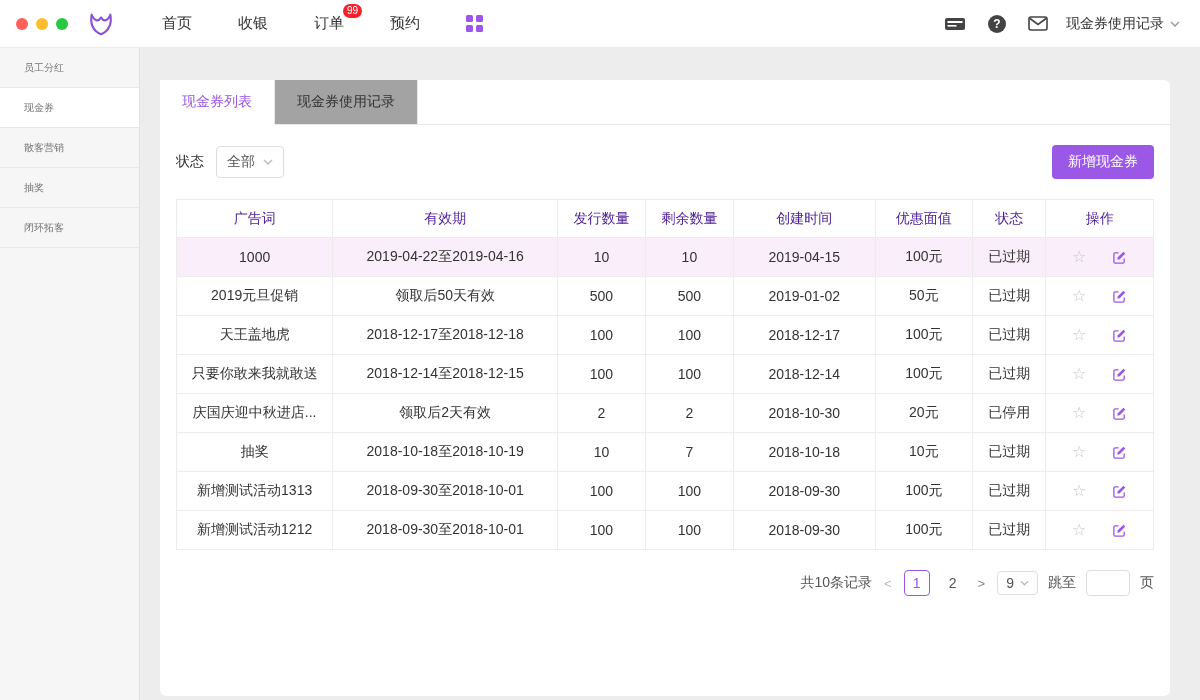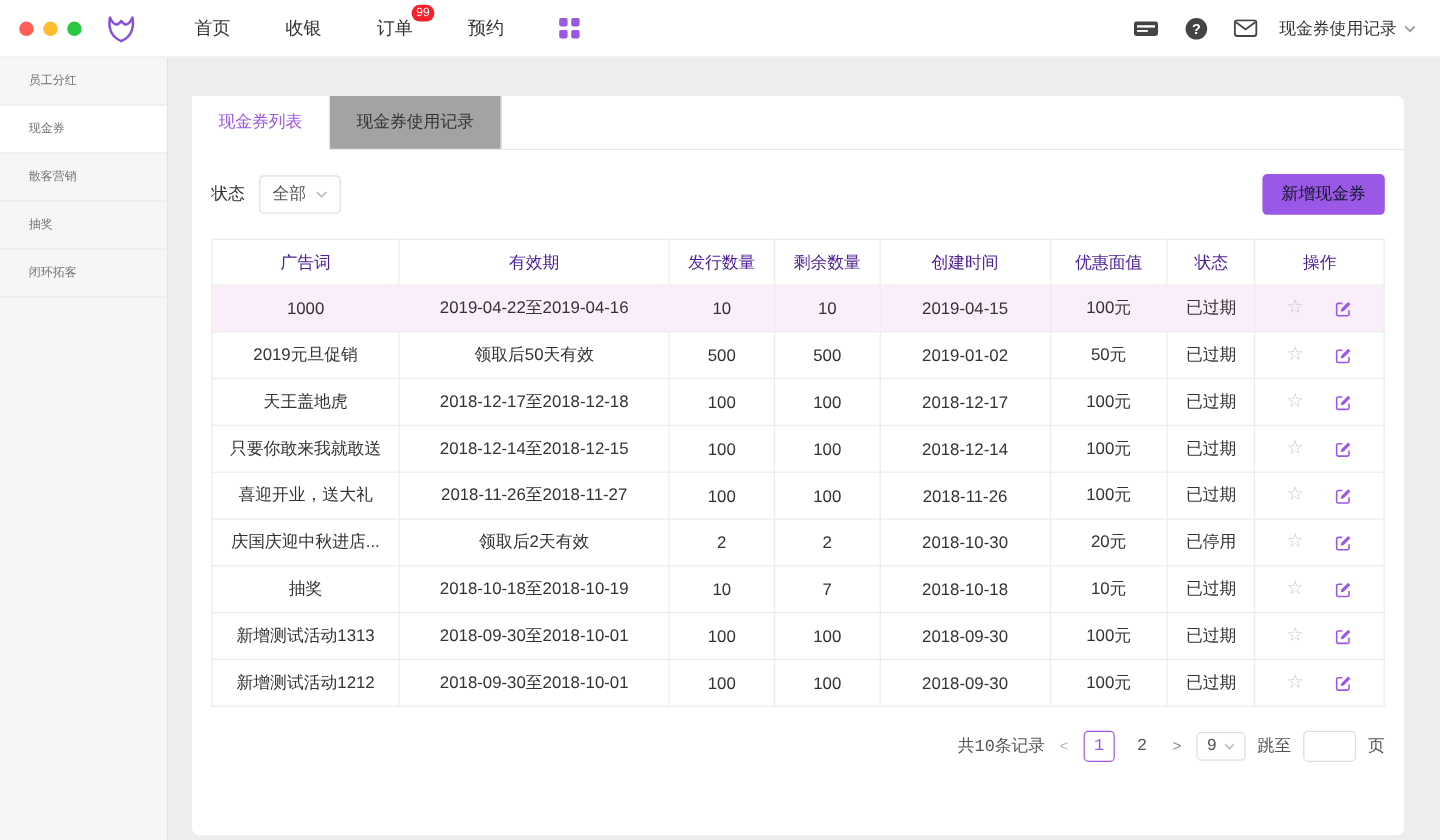--- a/index.html
+++ b/index.html
@@ -43,36 +43,36 @@
 
   
   .tabbar{display:flex;border-bottom:1px solid var(--border);}
   .tab{padding:13px 22px;font-size:14px;border-right:1px solid var(--border);background:#a3a3a3;cursor:pointer;color:#333;}
   .tab.active{background:#fff;color:var(--accent);margin-bottom:-1px;border-bottom:1px solid #fff;}
 
   
   .filter-row{display:flex;align-items:center;margin:20px 16px 0 16px;}
   .filter-label{font-size:14px;margin-right:12px;}
   .select-box{display:inline-flex;align-items:center;gap:8px;border:1px solid #ddd;border-radius:4px;padding:6px 10px;font-size:14px;color:#555;background:#fff;cursor:pointer;}
-  .add-btn{margin-left:auto;background:var(--accent);color:#0f172a;border:none;border-radius:4px;font-size:14px;padding:8px 16px;cursor:pointer;font-family:inherit;}
+  .add-btn{margin-left:auto;background:var(--accent);color:#ffffff;border:none;border-radius:4px;font-size:14px;padding:8px 16px;cursor:pointer;font-family:inherit;}
 
   
   .table-wrap{margin:20px 16px 0 16px;}
   table{width:100%;border-collapse:collapse;table-layout:fixed;font-size:14px;}
   th,td{border:1px solid #ececec;text-align:center;height:38px;padding:0 8px;overflow:hidden;white-space:nowrap;text-overflow:ellipsis;}
   th{font-weight:normal;color:#4c1d95;background:#fff;}
   td{color:#333;}
   tr.highlight td{background:var(--row-highlight);}
   .ops-cell{display:flex;align-items:center;justify-content:center;gap:26px;height:38px;}
   td.ops{padding:0;}
   .star{color:#c9c9c9;font-size:16px;cursor:pointer;line-height:1;}
   .edit{cursor:pointer;display:inline-flex;}
 
   
-  .pagination{display:flex;align-items:center;justify-content:flex-end;gap:10px;margin:20px 16px 0 16px;font-size:14px;color:#555;font-family:Liberation Mono, monospace;}
+  .pagination{display:flex;align-items:center;justify-content:flex-end;gap:10px;margin:20px 16px 0 16px;font-size:14px;color:#555;}
   .pg-arrow{color:#bbb;font-size:13px;cursor:pointer;padding:0 2px;}
   .pg-page{min-width:26px;height:26px;display:flex;align-items:center;justify-content:center;border-radius:4px;cursor:pointer;}
   .pg-page.current{border:1px solid var(--accent);color:var(--accent);}
   .pg-size{display:inline-flex;align-items:center;gap:6px;border:1px solid #ddd;border-radius:4px;padding:3px 8px;background:#fff;cursor:pointer;color:#555;}
   .jump-input{width:44px;height:26px;border:1px solid #ddd;border-radius:4px;outline:none;font-size:13px;text-align:center;font-family:inherit;}
   .chev{display:inline-flex;}
 </style>
 </head>
 <body>
 
@@ -258,40 +258,20 @@
         <span class="edit">
           <svg width="15" height="15" viewBox="0 0 16 16">
                         <path d="M13 9 v3.6 a1.4 1.4 0 0 1 -1.4 1.4 H3.4 A1.4 1.4 0 0 1 2 12.6 V4.4 A1.4 1.4 0 0 1 3.4 3 H7" fill="none" stroke="#9b57e6" stroke-width="1.4"></path>
                         <path d="M12.2 1.8 L14.2 3.8 L8.2 9.8 L5.6 10.4 L6.2 7.8 Z" fill="#9b57e6"></path>
                       </svg>
         </span>
       </span>
     </td>
   </tr>
 
-  <tr>
-    <td>喜迎开业，送大礼</td>
-    <td>2018-11-26至2018-11-27</td>
-    <td>100</td>
-    <td>100</td>
-    <td>2018-11-26</td>
-    <td>100元</td>
-    <td>已过期</td>
-    <td class="ops">
-      <span class="ops-cell">
-        <span class="star">☆</span>
-        <span class="edit">
-          <svg width="15" height="15" viewBox="0 0 16 16">
-                        <path d="M13 9 v3.6 a1.4 1.4 0 0 1 -1.4 1.4 H3.4 A1.4 1.4 0 0 1 2 12.6 V4.4 A1.4 1.4 0 0 1 3.4 3 H7" fill="none" stroke="#9b57e6" stroke-width="1.4"></path>
-                        <path d="M12.2 1.8 L14.2 3.8 L8.2 9.8 L5.6 10.4 L6.2 7.8 Z" fill="#9b57e6"></path>
-                      </svg>
-        </span>
-      </span>
-    </td>
-  </tr>
 
   <tr>
     <td>庆国庆迎中秋进店...</td>
     <td>领取后2天有效</td>
     <td>2</td>
     <td>2</td>
     <td>2018-10-30</td>
     <td>20元</td>
     <td>已停用</td>
     <td class="ops">

